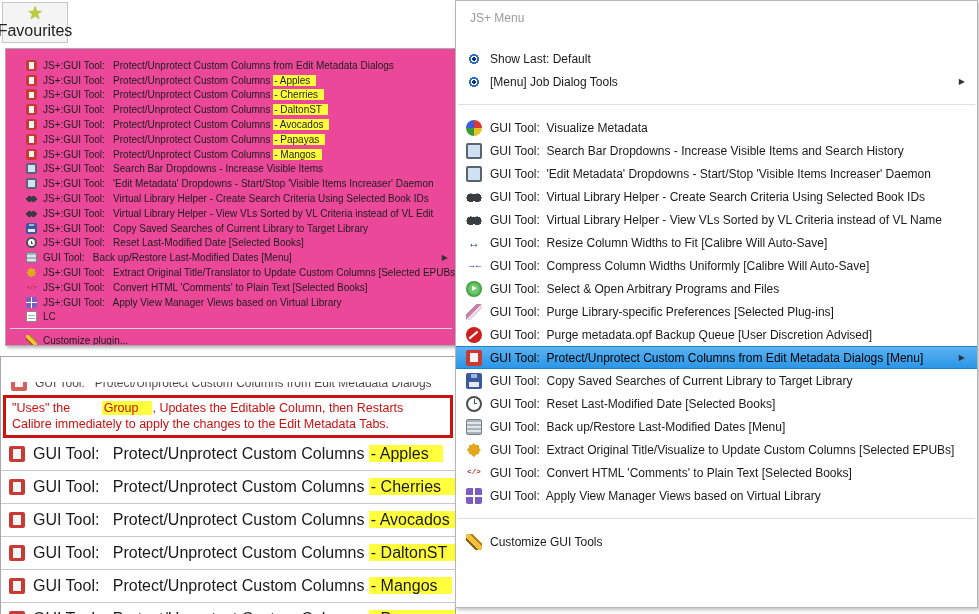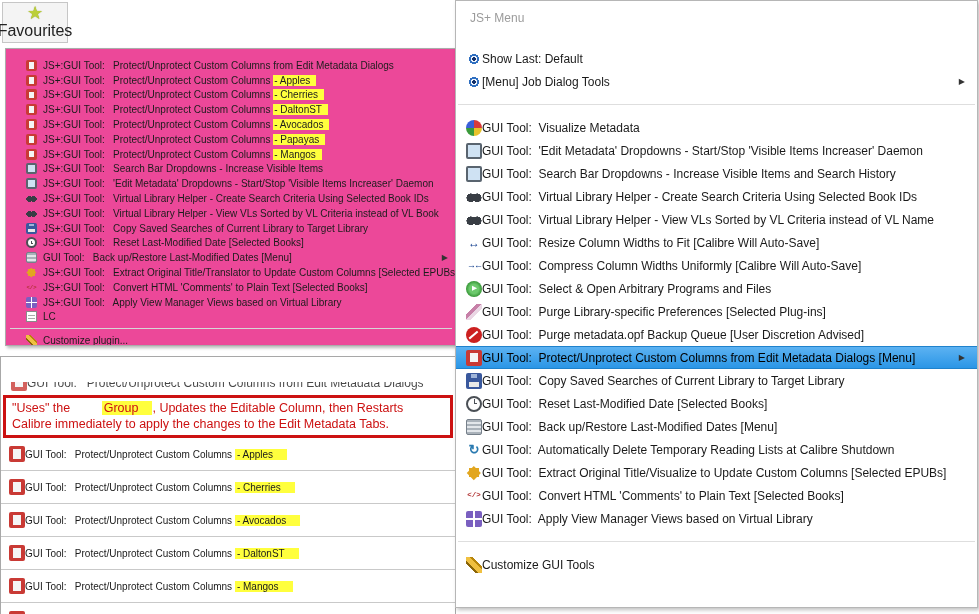--- a/index.html
+++ b/index.html
@@ -7,21 +7,21 @@
   body { width:979px; height:614px; position:relative; font-family:"Liberation Sans", sans-serif; overflow:hidden; }
 
   
   .fav-btn { position:absolute; left:2px; top:2px; width:66px; height:41px;
     background:#f4f4f4; border:1px solid #c6c6c6; display:flex; flex-direction:column;
     align-items:center; justify-content:center; }
   .fav-star { font-size:18px; line-height:16px; color:#bccf3a; text-shadow:0 0 1px #7d8f1e; }
   .fav-lbl { font-size:16px; color:#222; margin-top:1px; }
 
   
-  .mrow { display:flex; align-items:center; height:23px; padding:0 10px; font-size:12px; color:#1a1a1a; }
+  .mrow { display:flex; align-items:center; gap:8px; height:23px; padding:0 10px; font-size:12px; color:#1a1a1a; }
   .mrow .lbl { white-space:pre; }
   .mrow.sel { background:linear-gradient(#5cb2f2,#2b96e6); border-top:1px solid #1f82cc; border-bottom:1px solid #1f82cc; color:#000; }
   .subarrow { margin-left:auto; font-size:8px; color:#333; padding-right:2px; }
   .sep { border-top:1px solid #dedede; margin:10px 3px; }
   .sep-s { margin:4px 4px; border-top:1px solid #d6d6d6; }
   .hl { background:#ffff3d; padding:0 3px 0 1px; }
 
   
   .panel-top { position:absolute; left:5px; top:48px; width:452px; height:298px; background:#ec4899;
     border:1px solid #ababab; box-shadow:2px 2px 3px rgba(0,0,0,.28); padding-top:9px; overflow:hidden; }
@@ -29,21 +29,21 @@
   .panel-top .hl { padding:0 6px 0 1px; }
 
   
   .panel-bottom { position:absolute; left:0px; top:356px; width:456px; height:263px; background:#fff;
     border:1px solid #a8a8a8; overflow:hidden; }
   .clipwrap { height:12px; overflow:hidden; margin-top:25px; }
   .clipwrap .mrow { margin-top:-11px; opacity:.8; }
   .note { margin:1px 2px 0 2px; border:3px solid #cc1111; background:#fff; color:#cc1111;
     font-size:12.5px; line-height:16px; padding:2px 6px 3px 6px; }
   .note .hl { padding:0 2px;margin-left:28px; }
-  .panel-bottom .rows .mrow { height:23px; padding:16px 8px; border-bottom:1px solid #c9c9c9; font-size:10px; }
+  .panel-bottom .rows .mrow { height:23px; padding:16px 8px; border-bottom:1px solid #c9c9c9; font-size:16px; }
   .panel-bottom .hl { padding:0 14px 0 2px; }
 
   
   .panel-right { position:absolute; left:455px; top:0; width:523px; height:608px; background:#fff;
     border:1px solid #b6b6b6; box-shadow:2px 2px 4px rgba(0,0,0,.25); overflow:hidden; }
   .menu-title { height:30px; padding:10px 0 0 14px; color:#9b9b9b; font-size:12px; }
   .panel-right .rows { padding-top:16px; }
   .panel-right .sep { margin:11px 2px; }
 
   
@@ -128,21 +128,21 @@
       <div class="mrow">
         <span class="ic i-monitor s"></span>
         <span class="lbl">JS+:GUI Tool:   'Edit Metadata' Dropdowns - Start/Stop 'Visible Items Increaser' Daemon</span>
       </div>
       <div class="mrow">
         <span class="ic i-binoculars s"></span>
         <span class="lbl">JS+:GUI Tool:   Virtual Library Helper - Create Search Criteria Using Selected Book IDs</span>
       </div>
       <div class="mrow">
         <span class="ic i-binoculars s"></span>
-        <span class="lbl">JS+:GUI Tool:   Virtual Library Helper - View VLs Sorted by VL Criteria instead of VL Book</span>
+        <span class="lbl">JS+:GUI Tool:   Virtual Library Helper - View VLs Sorted by VL Criteria instead of VL Edit</span>
       </div>
       <div class="mrow">
         <span class="ic i-copy s"></span>
         <span class="lbl">JS+:GUI Tool:   Copy Saved Searches of Current Library to Target Library</span>
       </div>
       <div class="mrow">
         <span class="ic i-clock s"></span>
         <span class="lbl">JS+:GUI Tool:   Reset Last-Modified Date [Selected Books]</span>
       </div>
       <div class="mrow">
@@ -222,25 +222,25 @@
         <span class="lbl">[Menu] Job Dialog Tools</span>
         <span class="subarrow">▶</span>
       </div>
       <div class="sep"></div>
       <div class="mrow">
         <span class="ic i-pie"></span>
         <span class="lbl">GUI Tool:  Visualize Metadata</span>
       </div>
       <div class="mrow">
         <span class="ic i-monitor"></span>
+        <span class="lbl">GUI Tool:  Search Bar Dropdowns - Increase Visible Items and Search History</span>
+      </div>
+      <div class="mrow">
+        <span class="ic i-monitor"></span>
         <span class="lbl">GUI Tool:  'Edit Metadata' Dropdowns - Start/Stop 'Visible Items Increaser' Daemon</span>
-      </div>
-      <div class="mrow">
-        <span class="ic i-monitor"></span>
-        <span class="lbl">GUI Tool:  Search Bar Dropdowns - Increase Visible Items and Search History</span>
       </div>
       <div class="mrow">
         <span class="ic i-binoculars"></span>
         <span class="lbl">GUI Tool:  Virtual Library Helper - Create Search Criteria Using Selected Book IDs</span>
       </div>
       <div class="mrow">
         <span class="ic i-binoculars"></span>
         <span class="lbl">GUI Tool:  Virtual Library Helper - View VLs Sorted by VL Criteria instead of VL Name</span>
       </div>
       <div class="mrow">
@@ -274,24 +274,20 @@
       </div>
       <div class="mrow">
         <span class="ic i-clock"></span>
         <span class="lbl">GUI Tool:  Reset Last-Modified Date [Selected Books]</span>
       </div>
       <div class="mrow">
         <span class="ic i-disks"></span>
         <span class="lbl">GUI Tool:  Back up/Restore Last-Modified Dates [Menu]</span>
       </div>
       <div class="mrow">
-        <span class="ic i-autodelete"></span>
-        <span class="lbl">GUI Tool:  Automatically Delete Temporary Reading Lists at Calibre Shutdown</span>
-      </div>
-      <div class="mrow">
         <span class="ic i-star8"></span>
         <span class="lbl">GUI Tool:  Extract Original Title/Visualize to Update Custom Columns [Selected EPUBs]</span>
       </div>
       <div class="mrow">
         <span class="ic i-code"></span>
         <span class="lbl">GUI Tool:  Convert HTML 'Comments' to Plain Text [Selected Books]</span>
       </div>
       <div class="mrow">
         <span class="ic i-grid"></span>
         <span class="lbl">GUI Tool:  Apply View Manager Views based on Virtual Library</span>

